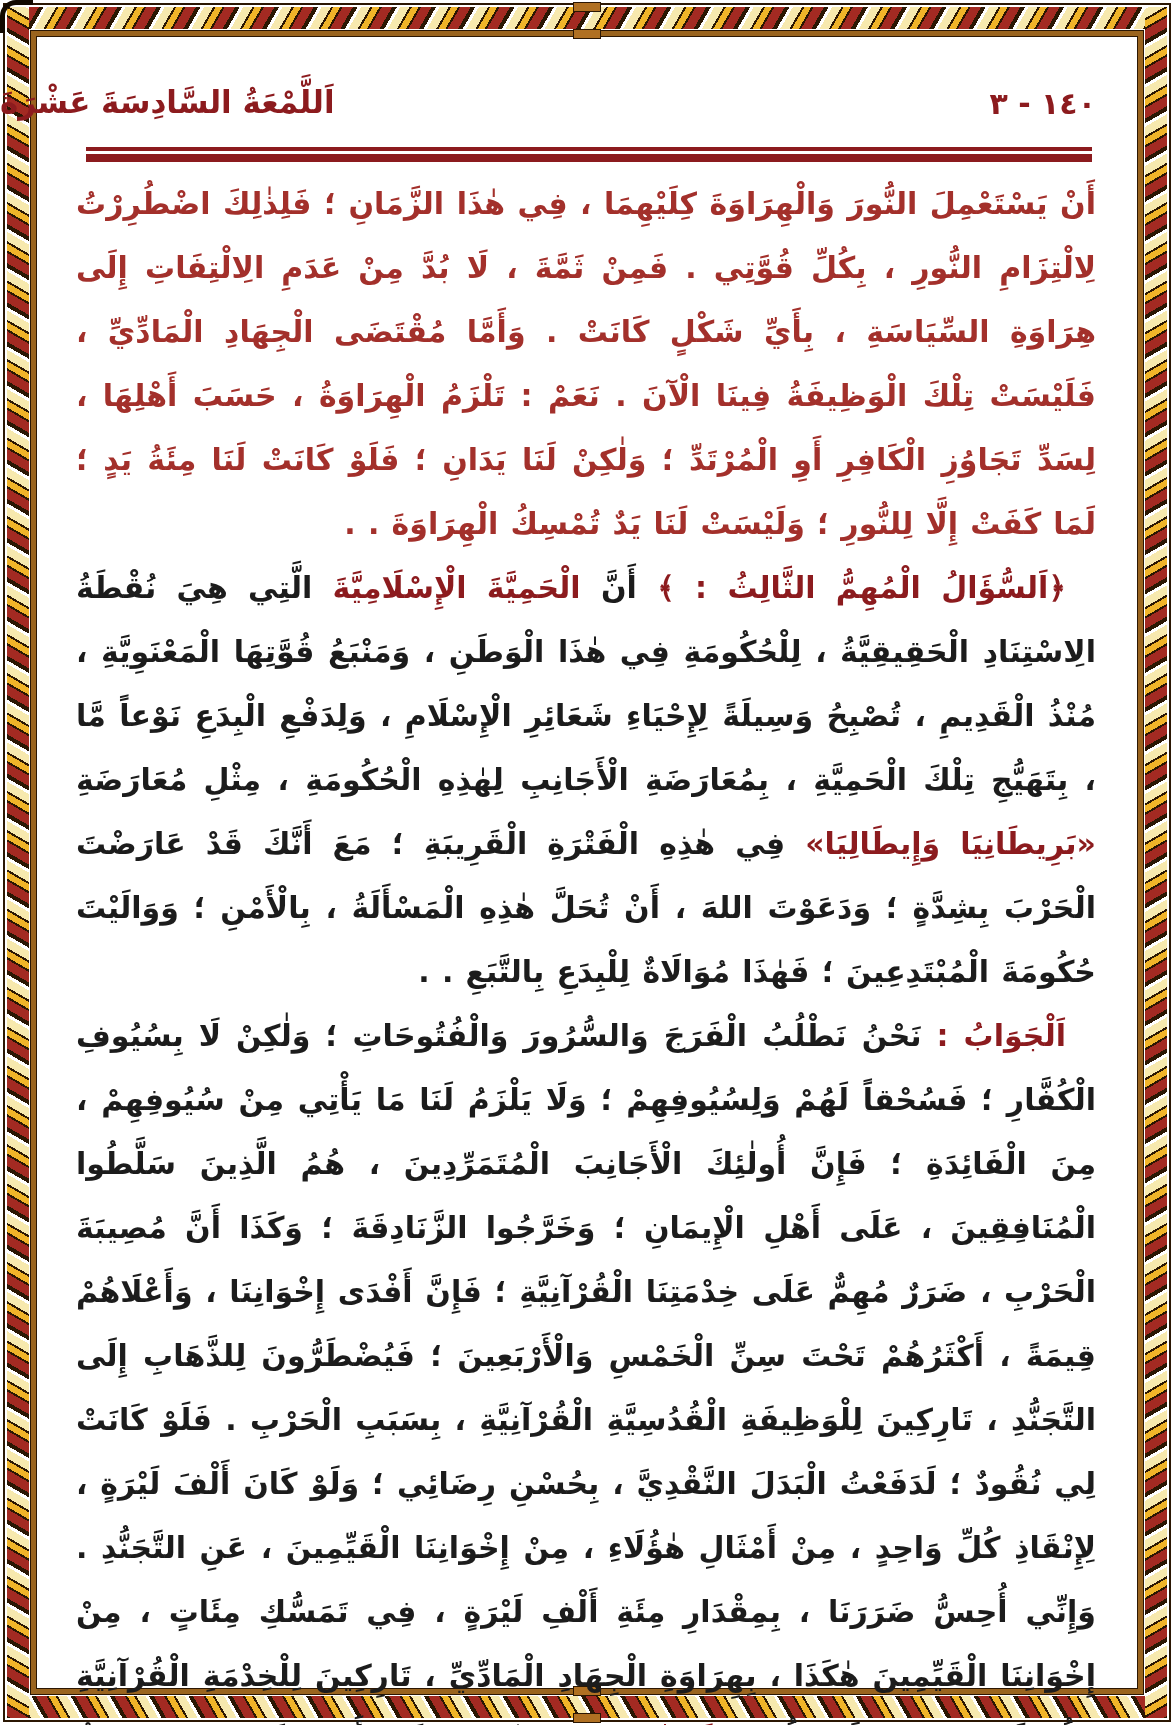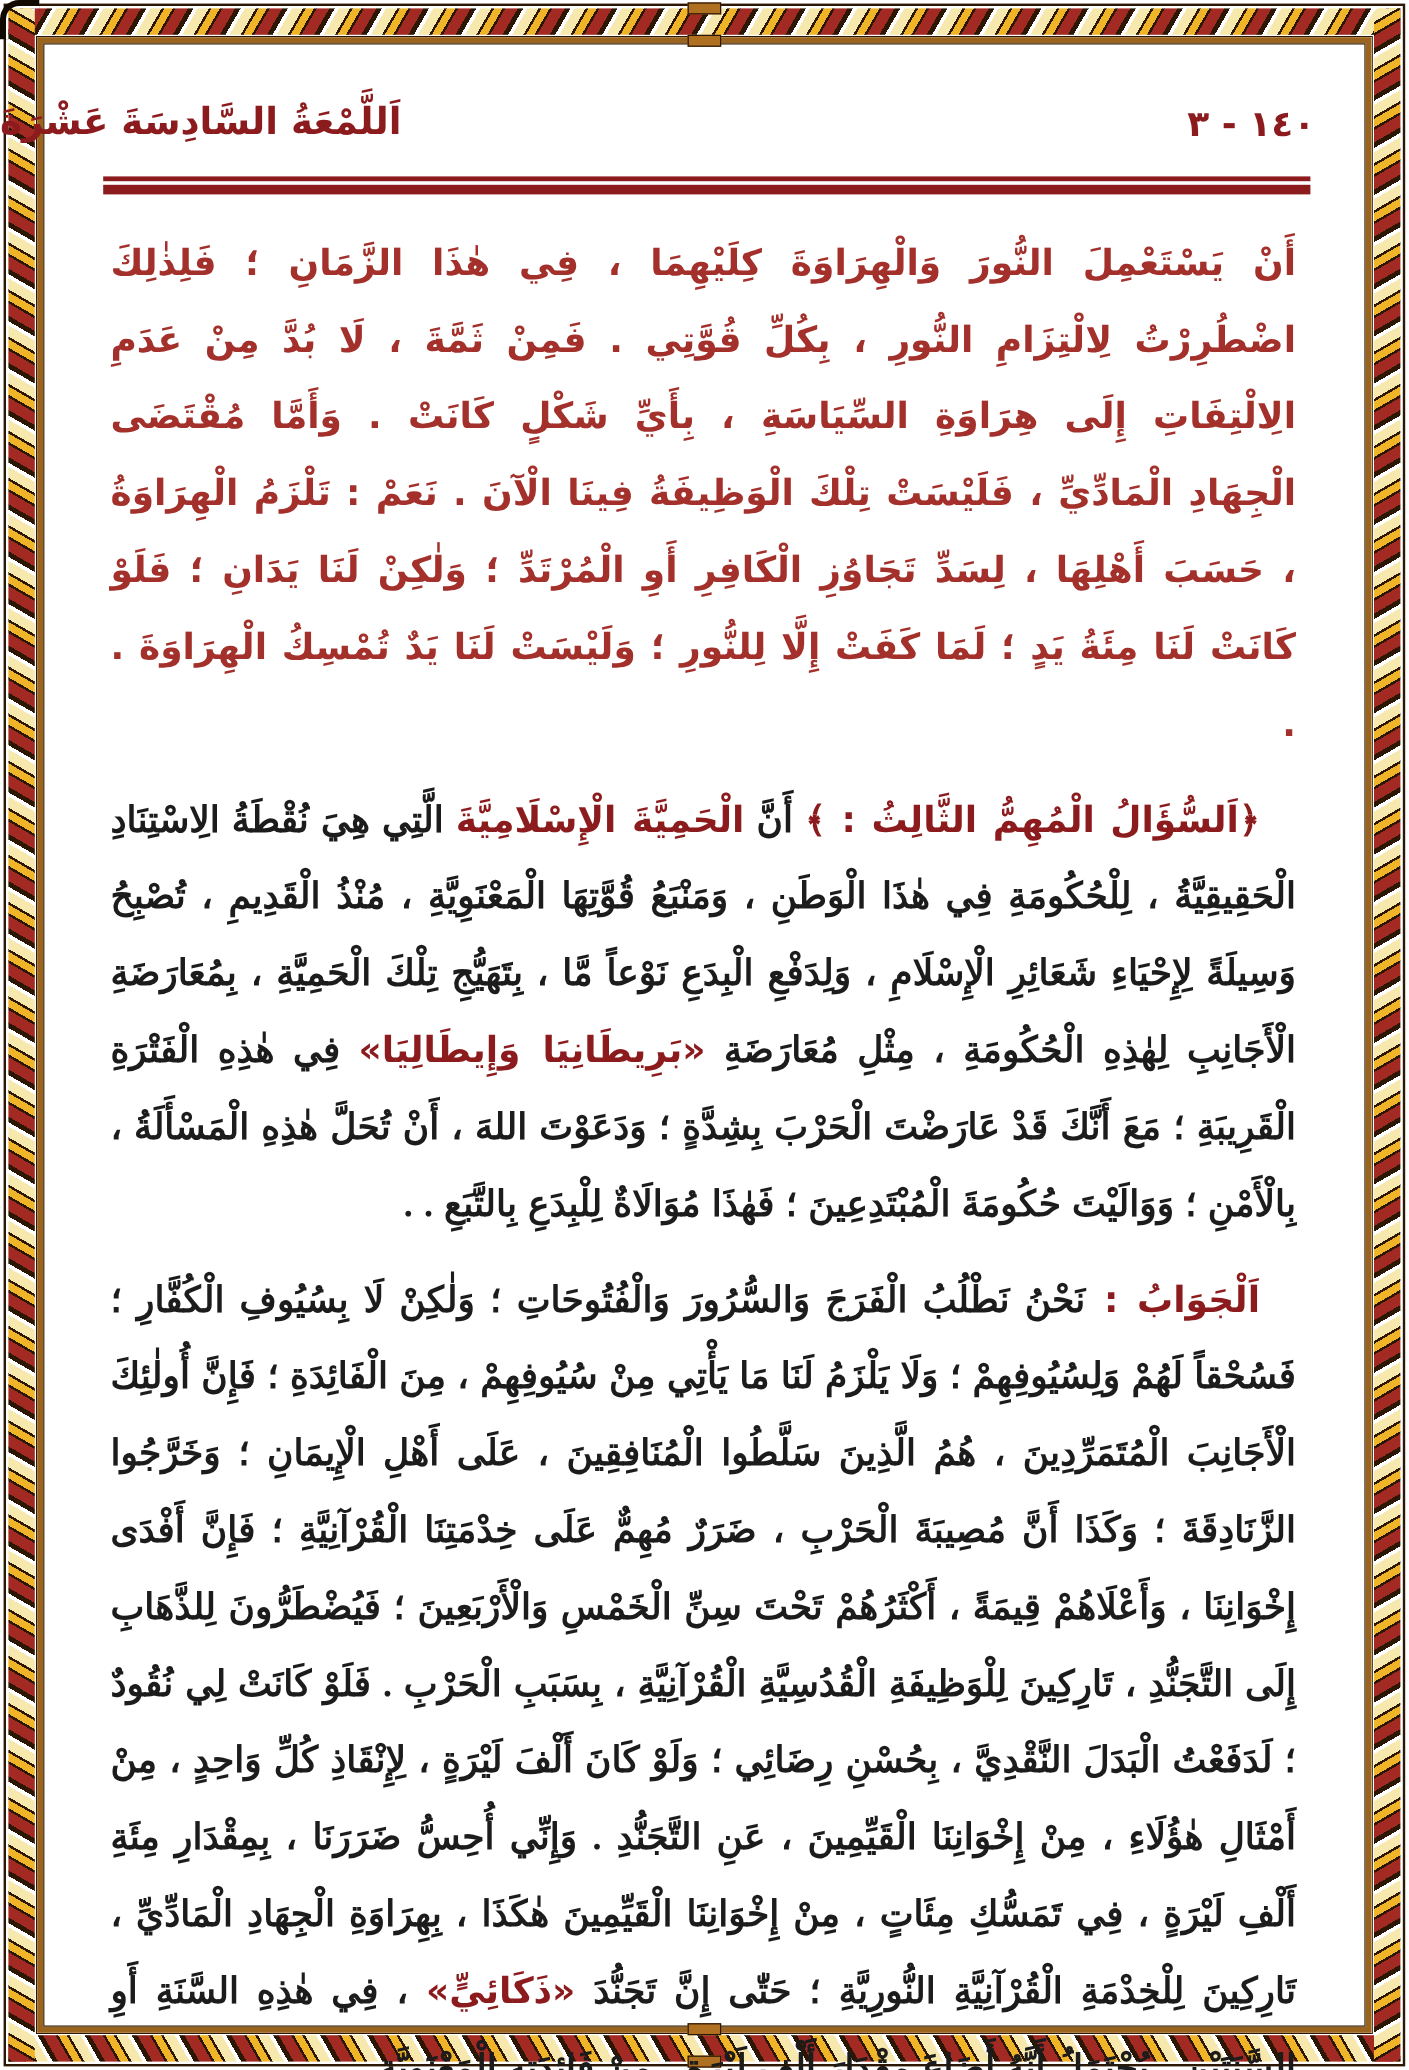--- a/index.html
+++ b/index.html
@@ -65,25 +65,25 @@
   .header-rule{position:absolute;top:147px;left:86px;right:82px;}
   .rule-thin{height:4px;background:var(--maroon);margin-bottom:3px;}
   .rule-thick{height:8px;background:var(--maroon);}
   
   .text-body{
     position:absolute;top:172px;right:78px;left:76px;bottom:120px;
     direction:rtl;text-align:justify;
     font-weight:bold;font-size:30px;line-height:64px;
     color:var(--black);word-spacing:0.06em;
   }
-  .para{margin:16px;padding:0;}
+  .para{margin:0;padding:0;}
   .para.indent{text-indent:30px;}
   .seg-red{color:var(--red);}
   .seg-maroon{color:var(--maroon);}
-  .seg-black{color:var(--black);font-family:Liberation Serif, serif;}
+  .seg-black{color:var(--black);}
 </style>
 </head>
 <body>
 
 <div class="page">
 
   <div>
     <div class="outer-hairline"></div>
     <div class="band band-top"></div>
     <div class="band band-bottom"></div>

